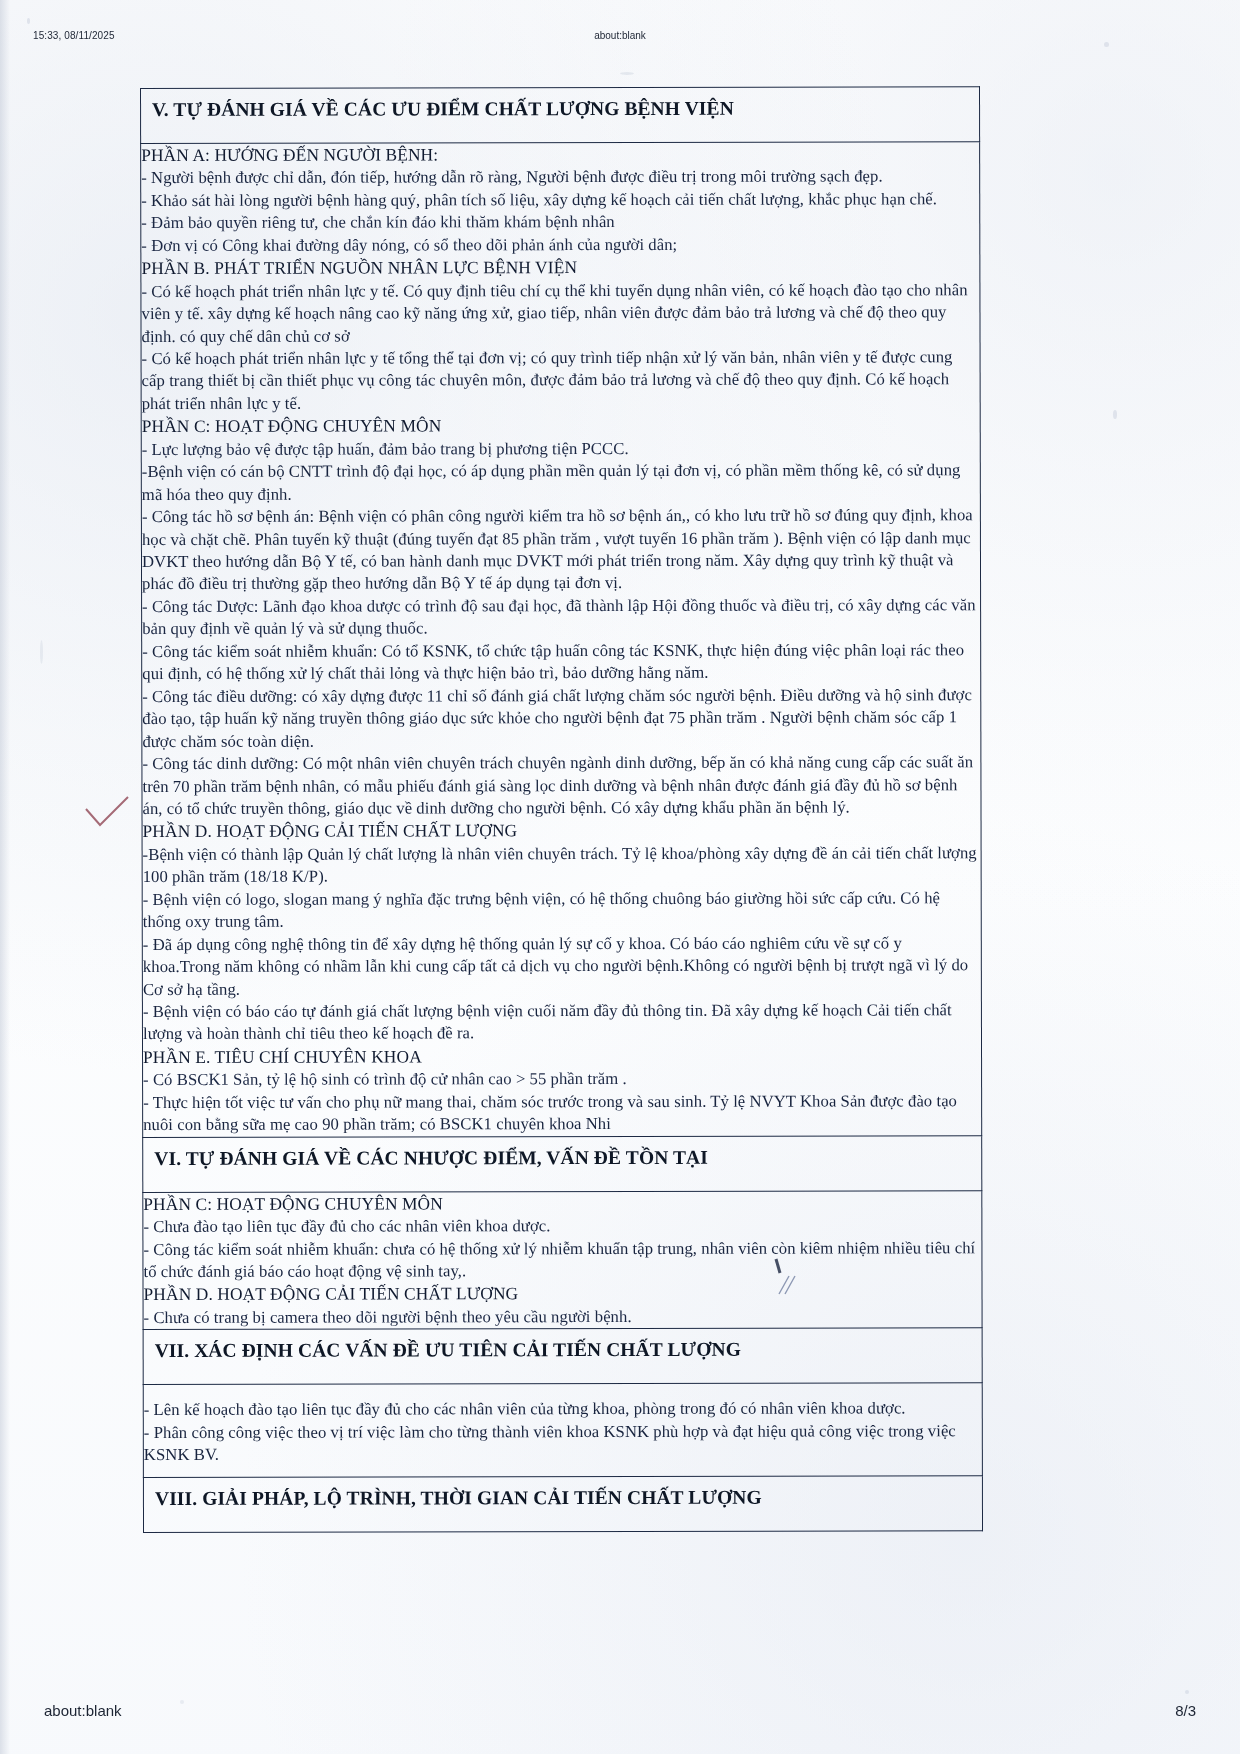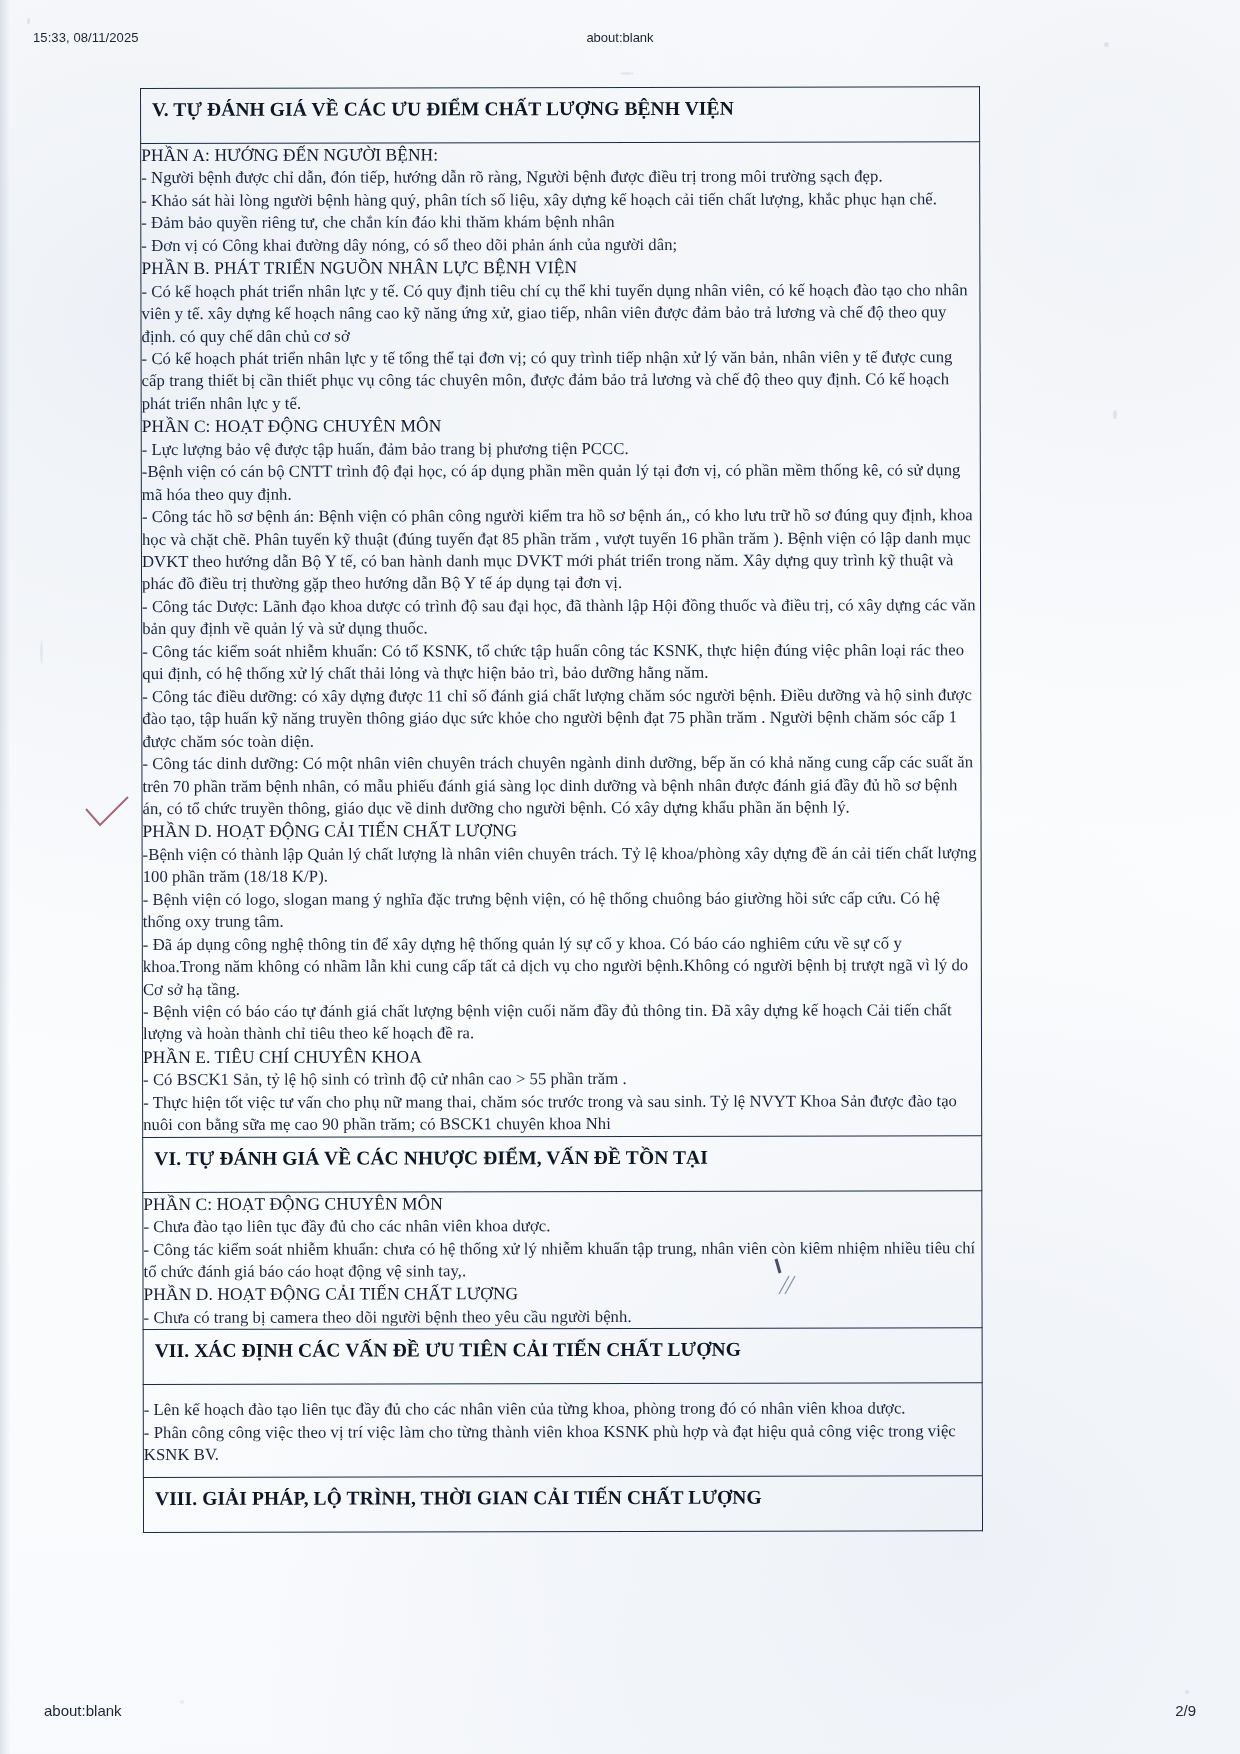--- a/index.html
+++ b/index.html
@@ -37,21 +37,21 @@
   }
 
   
   .print-head {
     position: absolute;
     top: 30px;
     left: 0;
     width: 1240px;
     height: 20px;
     font-family: "Liberation Sans", "DejaVu Sans", sans-serif;
-    font-size: 13px;
+    font-size: 10px;
     color: #1c2433;
   }
   .print-head .ts { position: absolute; left: 33px; top: 0; letter-spacing: .1px; }
   .print-head .url { position: absolute; left: 0; top: 0; width: 1240px; text-align: center; }
 
   .print-foot {
     position: absolute;
     bottom: 32px;
     left: 0;
     width: 1240px;
@@ -243,14 +243,14 @@
         <td class="sec-head-cell">
           <div class="sec-head">VIII. GIẢI PHÁP, LỘ TRÌNH, THỜI GIAN CẢI TIẾN CHẤT LƯỢNG</div>
         </td>
       </tr>
     </tbody>
   </table>
 </div>
 
 <div class="print-foot">
   <span class="url">about:blank</span>
-  <span class="pg">2/9</span>
+  <span class="pg">8/3</span>
 </div>
 
 </body></html>

